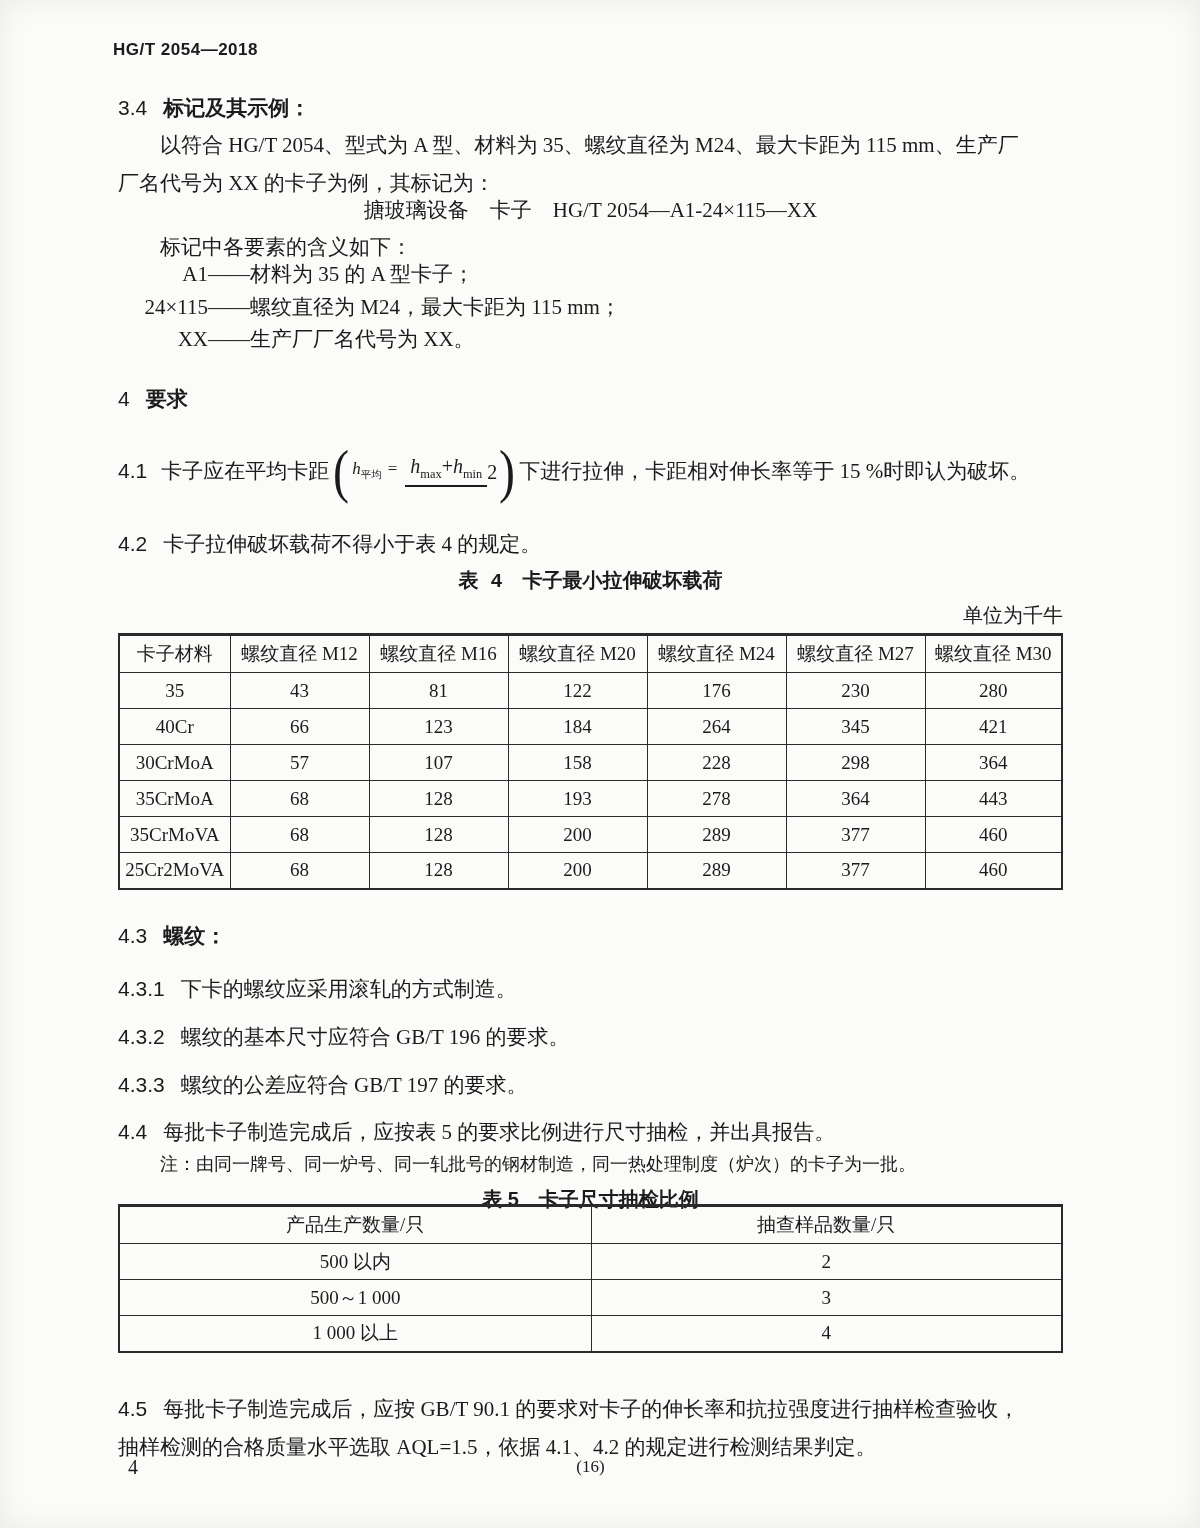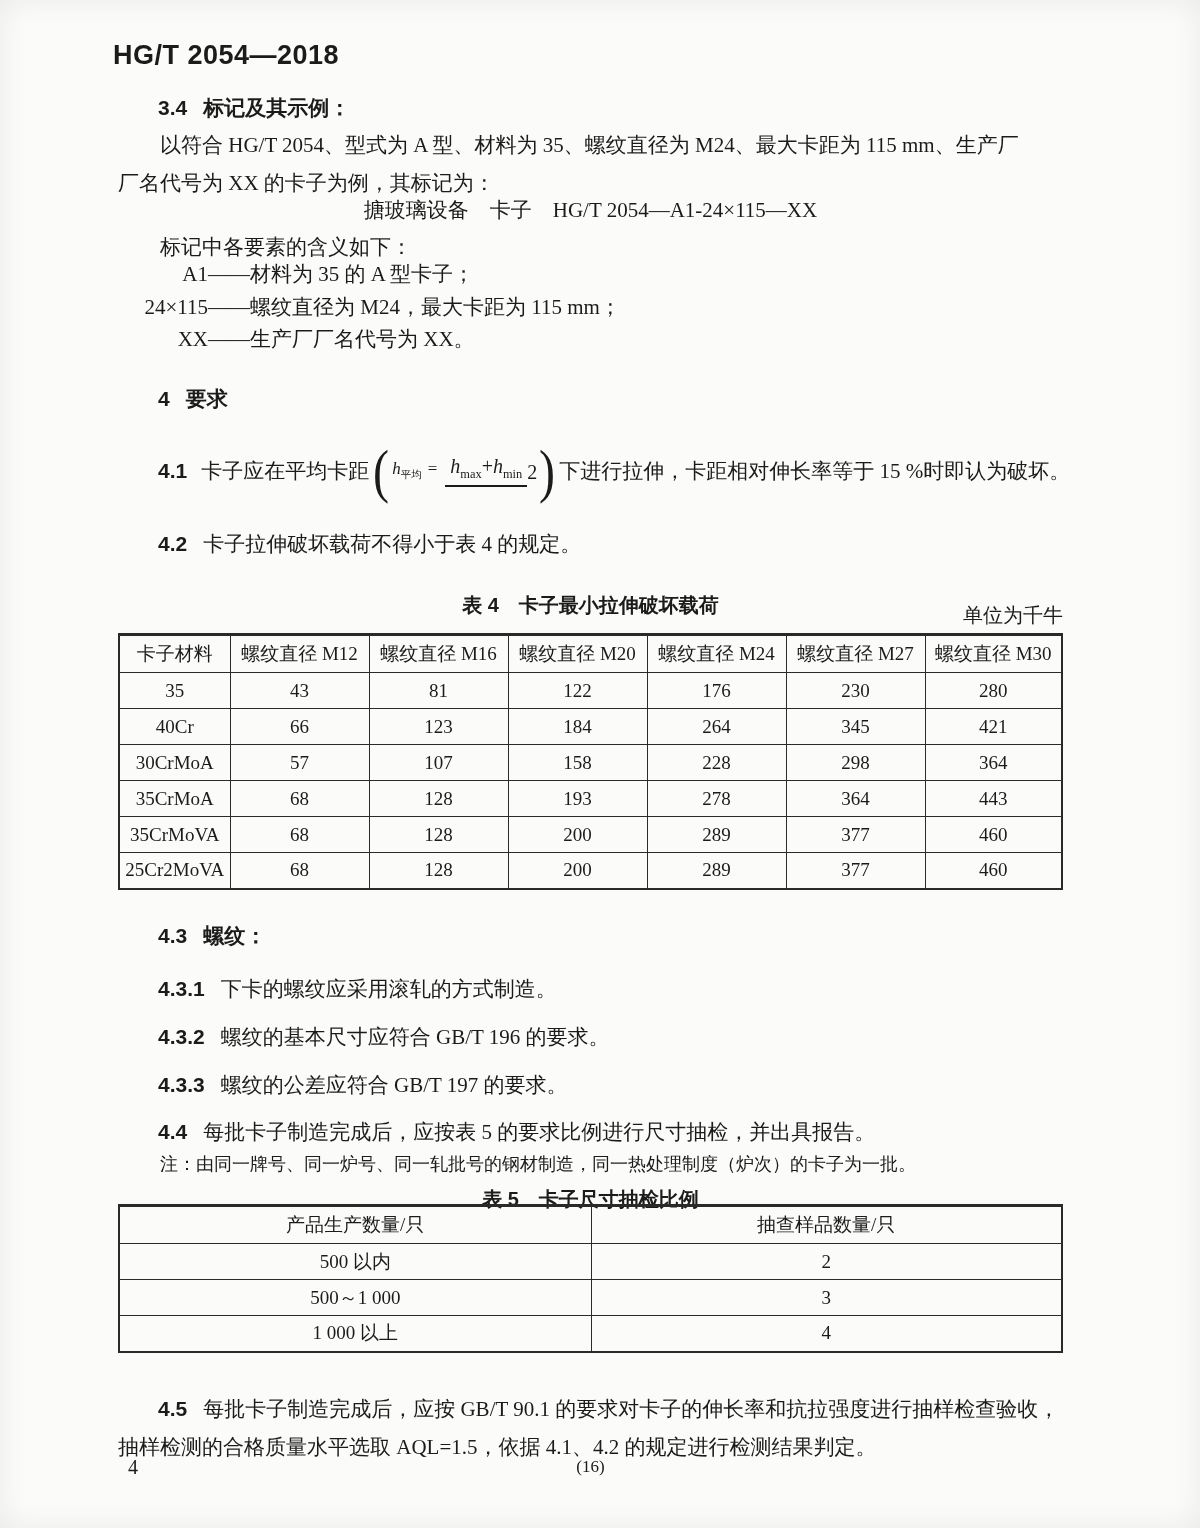--- a/index.html
+++ b/index.html
@@ -11,32 +11,31 @@
     background:#fbfbf9;
     box-shadow: inset 0 0 30px rgba(0,0,0,0.07);
     color:#1b1b1b;
     font-family:"Liberation Serif","DejaVu Serif",serif;
     overflow:hidden;
   }
   .abs { position:absolute; }
   .serif { font-family:"Liberation Serif","DejaVu Serif",serif; }
   .hnum {
     font-family:"Liberation Sans","DejaVu Sans",sans-serif;
-    font-weight:700;
+    font-weight:400;
     margin-right:16px;
-    margin-left:40px;
   }
   .htitle {
     font-family:"Liberation Sans","DejaVu Sans",sans-serif;
     font-weight:700;
   }
   .std-no {
     top:40px; left:113px;
     font-family:"Liberation Sans","DejaVu Sans",sans-serif;
-    font-weight:700; font-size:27px; letter-spacing:0.5px;
+    font-weight:700; font-size:17px; letter-spacing:0.5px;
   }
   .clause-heading { font-size:21px; white-space:nowrap; }
   .body-line { font-size:21px; line-height:38px; white-space:nowrap; }
   .para { left:118px; width:960px; }
   .indent { padding-left:42px; }
   .marking { left:118px; width:945px; text-align:center; font-size:21px; white-space:nowrap; }
   .meanings { left:112px; }
   .meaning-row { display:flex; font-size:21px; line-height:32.5px; white-space:nowrap; }
   .meaning-term { display:inline-block; width:96px; text-align:right; }
   .c41-line { left:118px; width:1000px; display:flex; align-items:center; font-size:21px; white-space:nowrap; }
@@ -125,21 +124,21 @@
       </span>
       <span class="paren">)</span>
     </span>
     <span class="serif">下进行拉伸，卡距相对伸长率等于 15 %时即认为破坏。</span>
   </div>
 
   <div class="abs body-line" style="top:525px; left:118px;">
     <span class="hnum">4.2</span><span>卡子拉伸破坏载荷不得小于表 4 的规定。</span>
   </div>
 
-  <div class="abs table-title" style="top:592px;">表 4　卡子最小拉伸破坏载荷</div>
+  <div class="abs table-title" style="top:567px;font-family:Liberation Mono, monospace;">表 4　卡子最小拉伸破坏载荷</div>
   <div class="abs unit-note" style="top:602px;">单位为千牛</div>
 
   <table class="abs tbl" style="top:633px;">
     <colgroup>
       <col style="width:111px;">
         <col style="width:139px;">
         <col style="width:139px;">
         <col style="width:139px;">
         <col style="width:139px;">
         <col style="width:139px;">

